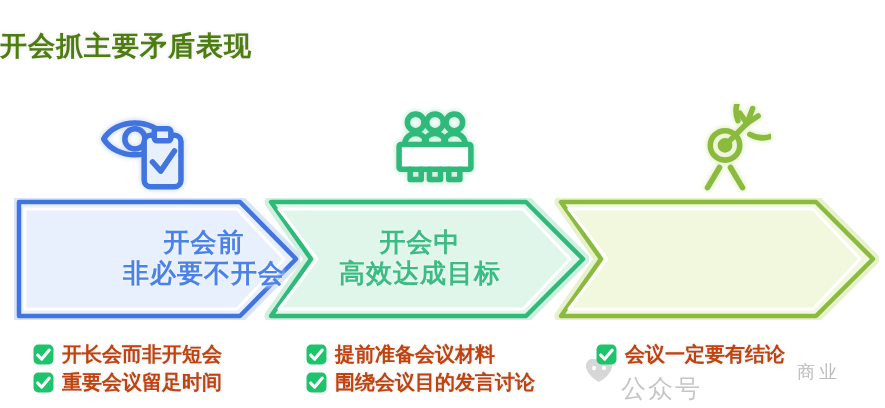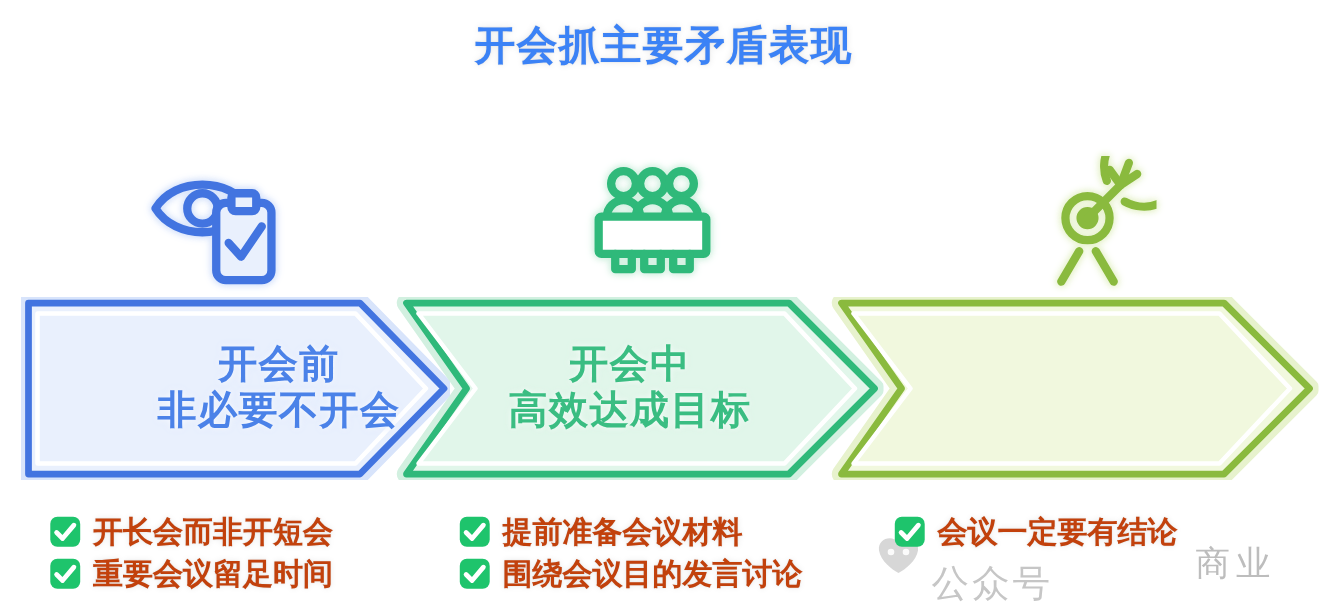--- a/index.html
+++ b/index.html
@@ -2,22 +2,22 @@
 <html><head>
 <meta charset="utf-8">
 <style>
   html,body{margin:0;padding:0;background:#fff;}
   .canvas{
     position:relative; width:885px; height:408px; background:#ffffff;
     font-family:"Liberation Sans","DejaVu Sans",sans-serif; overflow:hidden;
   }
   
   .title{
-    position:absolute; top:12px; left:0; width:100%; text-align:center;
-    font-size:27px; font-weight:800; color:#3b82f6; letter-spacing:1px;
+    position:absolute; top:28px; left:0; width:100%; 
+    font-size:27px; font-weight:800; color:#4d7c0f; letter-spacing:1px;
     text-shadow:0 0 1px #d6d6d6, 0 0 5px #e6e6e6;
   }
   
   .stage-blue {--accent:#4274e0; --fill:#e9f0fd; --halo:#d8e4fb; --text:#4b82e8;}
   .stage-green{--accent:#2fb97a; --fill:#e1f6ea; --halo:#d2f0e0; --text:#3abd82;}
   .stage-lime {--accent:#8aba3e; --fill:#f1f8de; --halo:#e7f2cd; --text:#8fbe4a;}
   
   .icon-box{position:absolute; top:104px; width:92px; height:92px;}
   .icon-box svg{width:100%; height:100%;
     filter:drop-shadow(0 0 2px var(--halo)) drop-shadow(0 0 2px var(--halo));}
@@ -34,40 +34,40 @@
   .arrow-2{left:264px; width:325px;}
   .arrow-3{left:554px; width:325px;}
   .arrow-halo {stroke:var(--halo); stroke-width:13; fill:none; stroke-linejoin:round;}
   .arrow-main {stroke:var(--accent); stroke-width:4.5; fill:var(--fill); stroke-linejoin:round;}
   .arrow-inner{stroke:#ffffff; stroke-width:3; fill:none; stroke-linejoin:round;}
   .arrow-text{
     position:absolute; top:227px; text-align:center;
     font-size:26px; font-weight:800; line-height:31px; letter-spacing:1px;
     color:var(--text); text-shadow:0 0 4px #ffffff, 0 0 6px var(--halo);
   }
-  .arrow-text.pos-1{left:18px;  width:240px;padding-left:48px;}
+  .arrow-text.pos-1{left:36px;  width:240px;padding-left:48px;}
   .arrow-text.pos-2{left:290px; width:260px;}
   .arrow-text.pos-3{left:580px; width:260px;}
   
   .checklist{position:absolute; top:342px; z-index:2;}
   .checklist.pos-1{left:33px;}
   .checklist.pos-2{left:306px;}
   .checklist.pos-3{left:596px;}
   .check-row{display:flex; align-items:center; gap:8px; height:25px; margin-bottom:3px;}
   .check-row svg{width:21px; height:21px; flex:0 0 21px;}
   .check-label{
     font-size:20px; font-weight:700; color:#c2410c; white-space:nowrap;
     text-shadow:0 0 1px #dcdcdc, 0 0 4px #e8e8e8;
   }
   
   .watermark{position:absolute; left:583px; top:352px; width:290px; height:44px;
     z-index:1; color:#c6c6c6;}
   .wm-logo{position:absolute; left:0; top:4px; width:32px; height:32px;}
   .wm-prefix{position:absolute; left:38px; top:20px; font-size:25px; letter-spacing:2px;}
-  .wm-suffix{position:absolute; left:214px; top:8px; font-size:23px; letter-spacing:4px;
+  .wm-suffix{position:absolute; left:214px; top:8px; font-size:18px; letter-spacing:4px;
     color:#bdbdbd;}
 </style>
 </head>
 <body>
 
 <div class="canvas">
 
   <div class="title">开会抓主要矛盾表现</div>
 
   <div class="icon-box pos-1 stage-blue">

